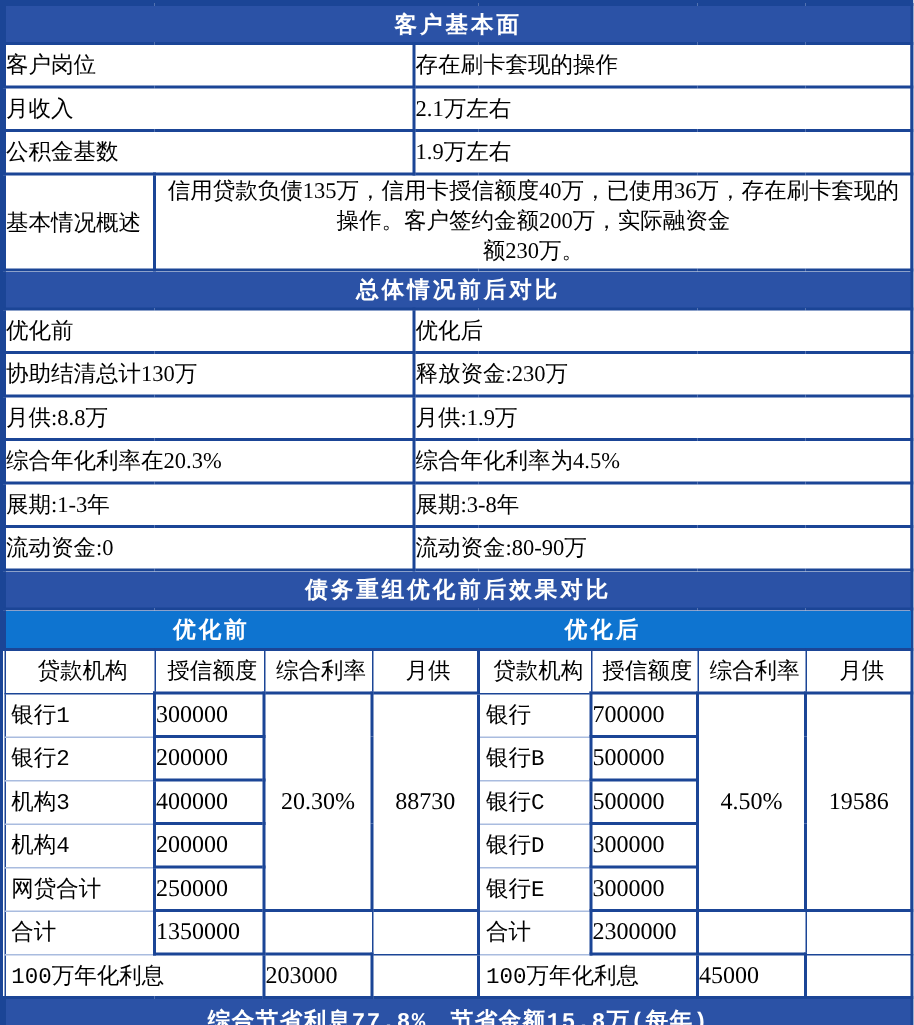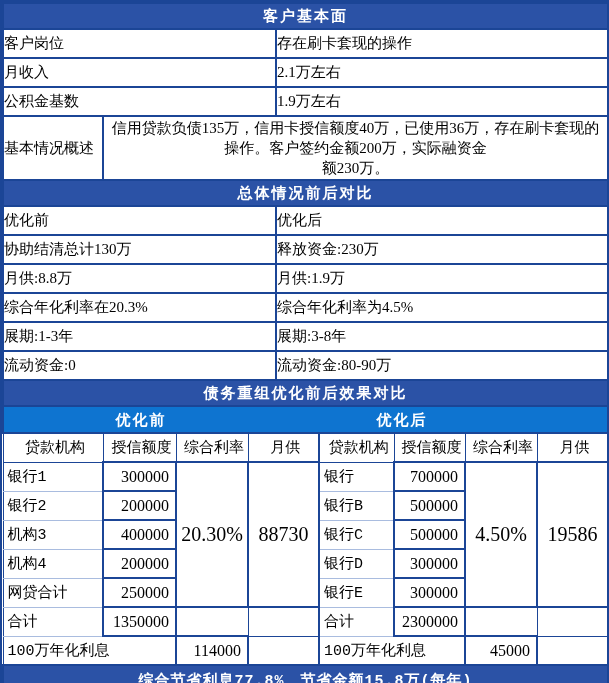--- a/index.html
+++ b/index.html
@@ -68,30 +68,29 @@
   }
   .lbl{
     text-align:left;
     padding-left:4px;
     border:1px solid #1B4596;
     border-top-color:#A9BCDF;
     border-bottom-color:#A9BCDF;
     font-family:Liberation Mono, monospace;
   }
   .num{
-    text-align:right;
     padding-right:6px;
     font-size:16px;
   }
   .b2{border:2px solid #1B4596;}
   .merged{
     border:2px solid #1B4596;
     text-align:center;
     vertical-align:middle;
-    font-size:20px;
+    font-size:16px;
   }
   .split{border-right:2px solid #1B4596;}
 </style>
 </head>
 <body>
 
 <div class="wrap">
 <table>
   <colgroup>
     <col style="width:100px">
@@ -213,21 +212,21 @@
     <td class="num b2">1350000</td>
     <td></td>
     <td class="split" colspan="2"></td>
     <td class="lbl">合计</td>
     <td class="num b2">2300000</td>
     <td></td>
     <td></td>
   </tr>
   <tr>
     <td class="lbl" colspan="2">100万年化利息</td>
-    <td class="num b2">114000</td>
+    <td class="num b2">203000</td>
     <td class="split" colspan="2"></td>
     <td class="lbl" colspan="2">100万年化利息</td>
     <td class="num b2">45000</td>
     <td></td>
   </tr>
 
   <tr>
           <td class="hdr ftr" colspan="9">综合节省利息77.8%，节省金额15.8万(每年)</td>
         </tr>
 </tbody>

